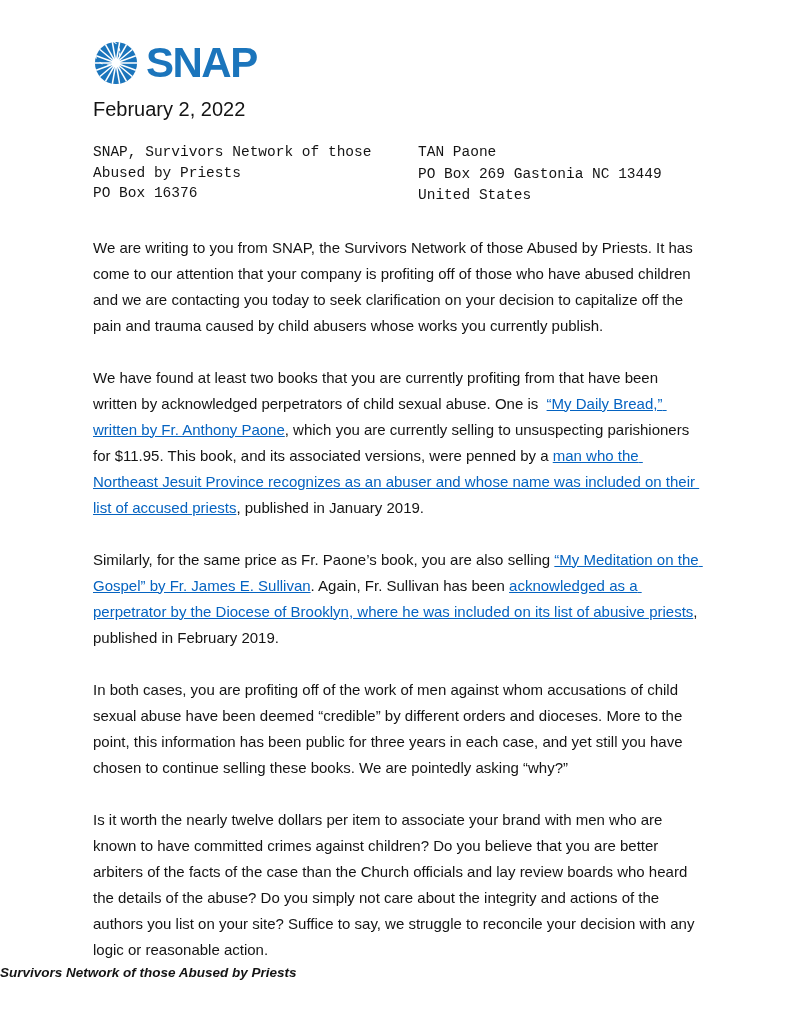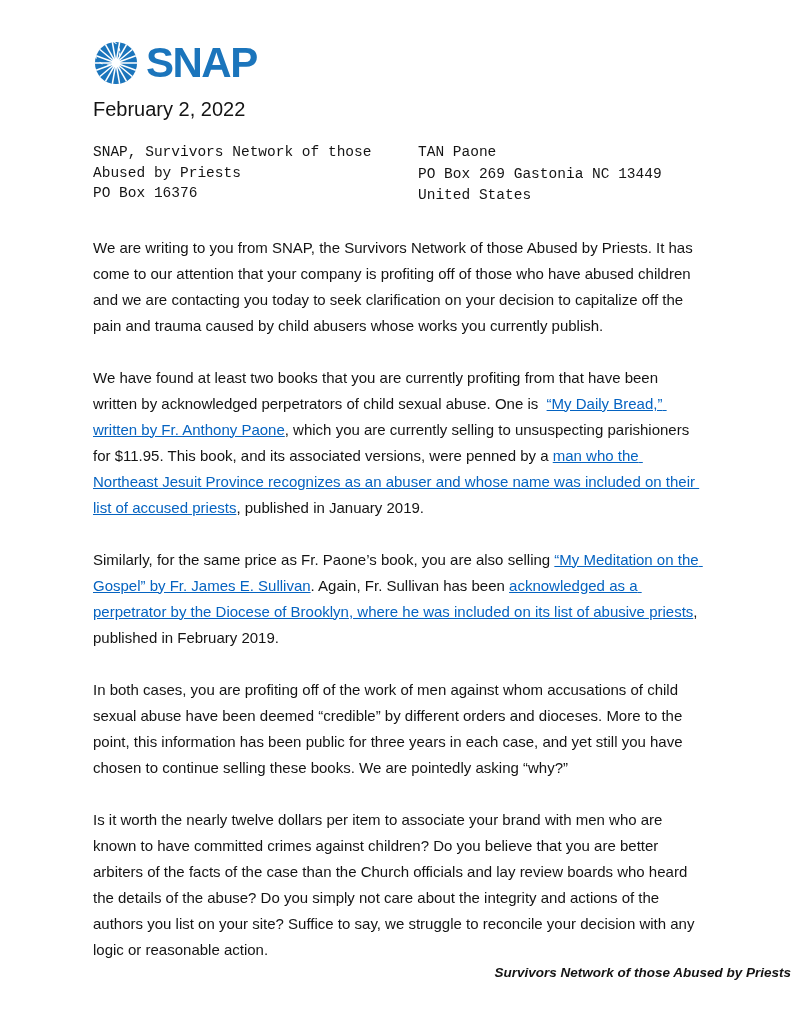--- a/index.html
+++ b/index.html
@@ -49,21 +49,21 @@
   .body a.link{
     color:var(--link);
     text-decoration:underline;
     cursor:pointer;
   }
   
   .footer{
     position:absolute;
     left:0;right:0;
     bottom:44px;
-    text-align:right;
+    text-align:left;
     font-size:13.5px;
     font-weight:700;
     font-style:italic;
   }
 </style>
 </head>
 <body>
 
 <div class="page">
   <div class="content">

